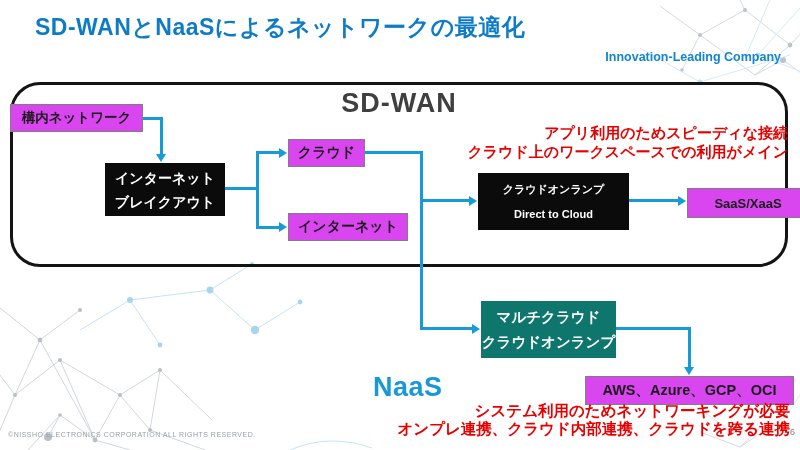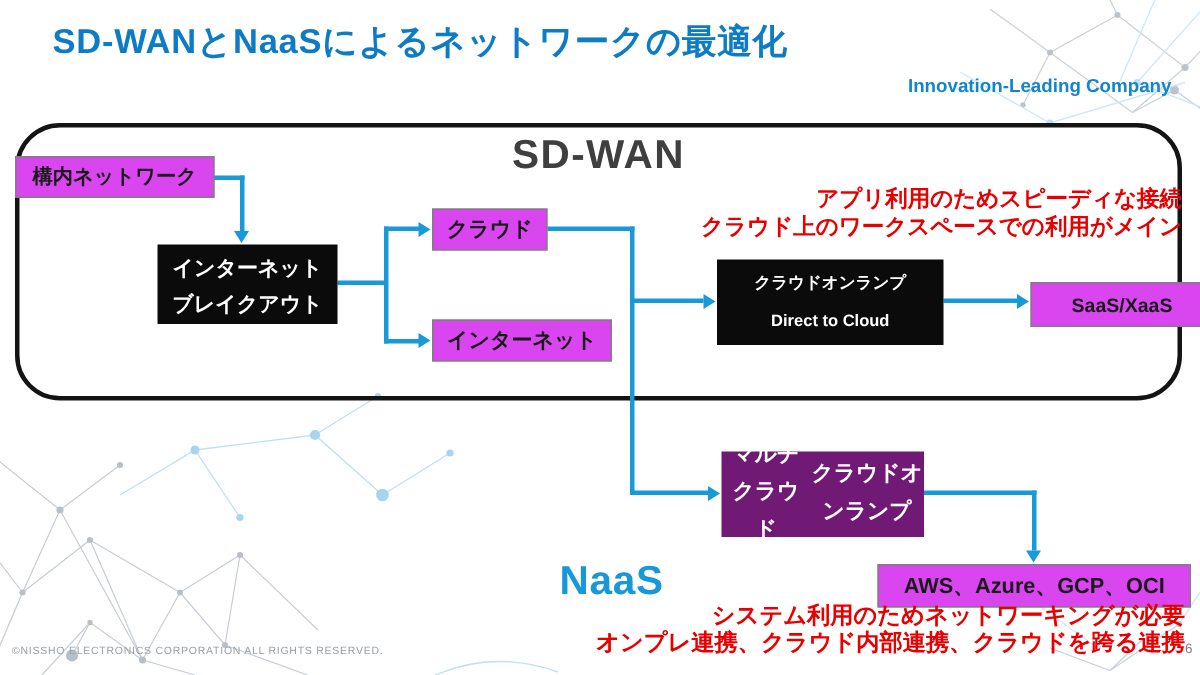--- a/index.html
+++ b/index.html
@@ -27,21 +27,21 @@
     position:absolute; left:0; right:0; top:3px; text-align:center;
     font-size:27px; font-weight:700; color:#3F3F3F; letter-spacing:1px;
   }
 
   .box {
     position:absolute; display:flex; align-items:center; justify-content:center;
     font-weight:700; box-sizing:border-box; z-index:3; text-align:center;
   }
   .box.white { background:#d946ef; border:1px solid #7F7F7F; color:#1A1A1A; }
   .box.dark  { background:#0B0B0B; color:#ffffff; flex-direction:column; }
-  .box.blue  { background:#701a75; color:#ffffff; flex-direction:row;font-family:Liberation Mono, monospace; }
+  .box.blue  { background:#0f766e; color:#ffffff; flex-direction:column; }
 
   .line { position:absolute; background:#189AD9; z-index:2; }
   .arr  { position:absolute; width:0; height:0; z-index:2; }
   .arr.r { border-top:5px solid transparent; border-bottom:5px solid transparent; border-left:8px solid #189AD9; }
   .arr.d { border-left:5px solid transparent; border-right:5px solid transparent; border-top:8px solid #189AD9; }
 
   .note {
     position:absolute; color:#E80000; font-weight:700; text-align:right; z-index:3;
   }
   .note-top    { right:12px; top:123px; font-size:15px;  line-height:19px; }

